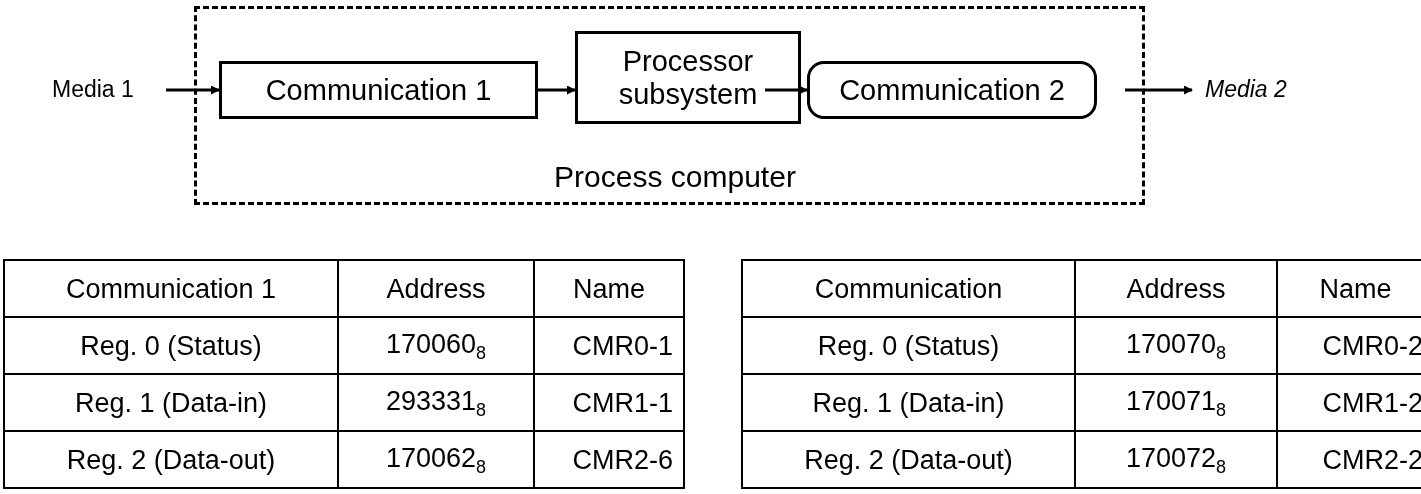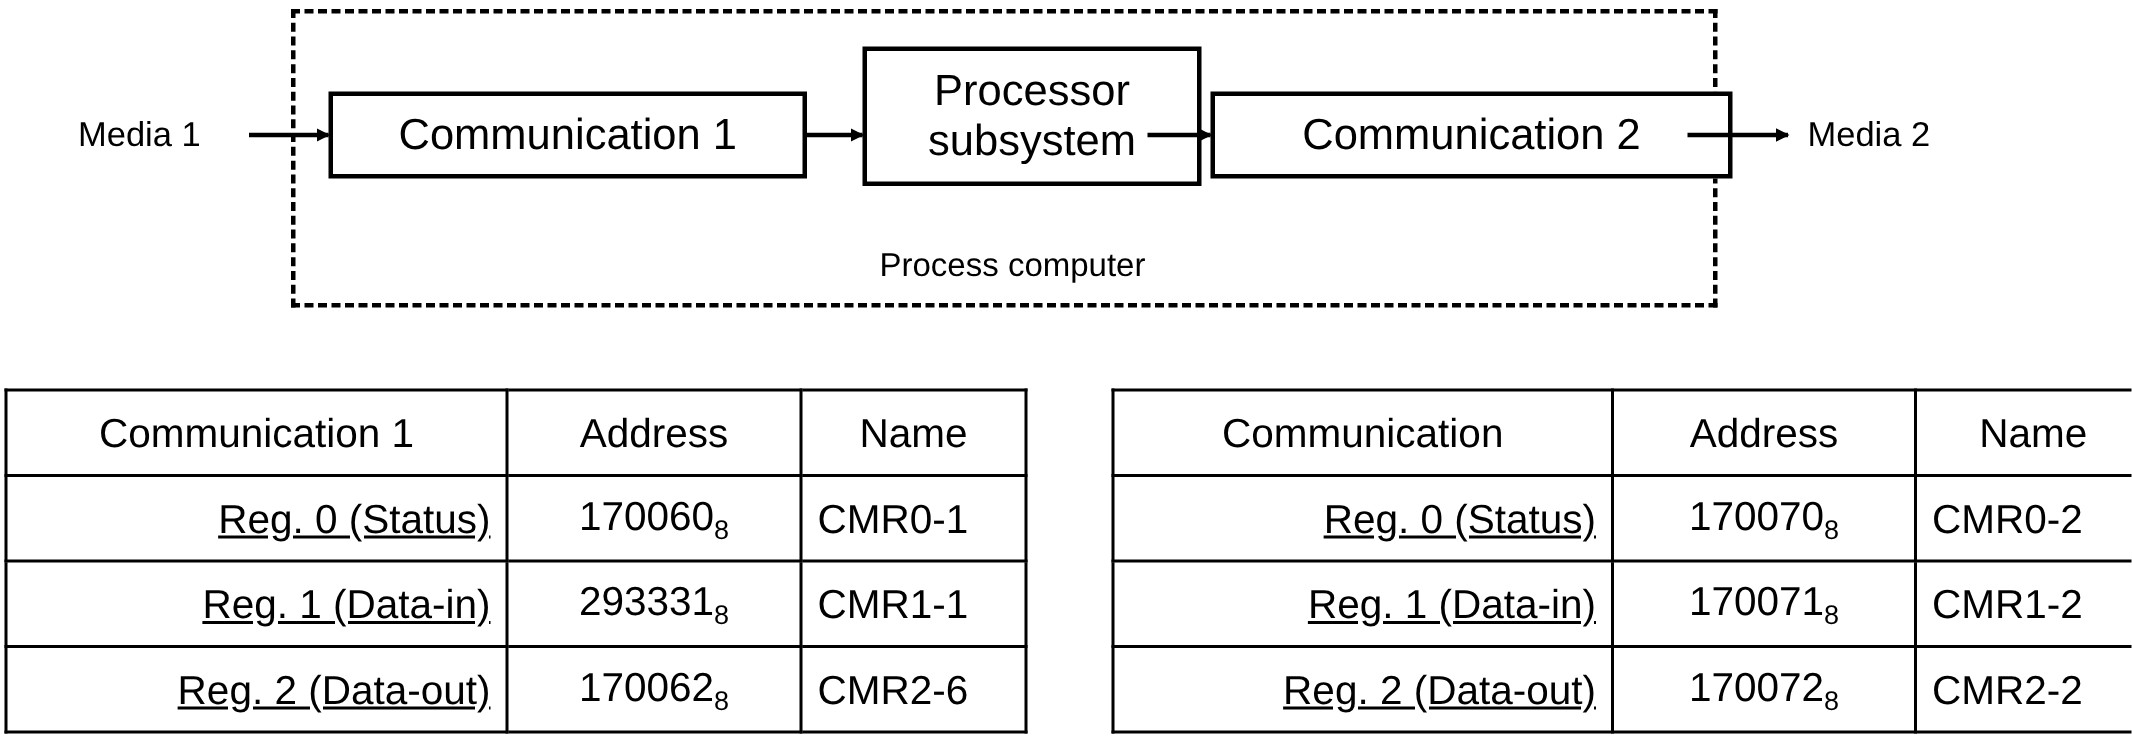--- a/index.html
+++ b/index.html
@@ -34,50 +34,50 @@
     border: 3px dashed #000000;
     box-sizing: border-box;
   }
 
   .proc-label {
     position: absolute;
     left: 550px;
     top: 160px;
     width: 250px;
     text-align: center;
-    font-size: 22px;
+    font-size: 30px;
     line-height: 34px;
     white-space: nowrap;
   }
 
   .solid-box {
     position: absolute;
     border: 3px solid #000000;
     box-sizing: border-box;
     background: #ffffff;
     display: flex;
     align-items: center;
     justify-content: center;
     text-align: center;
     font-size: 29px;
     line-height: 33px;
   }
 
   #box-comm1 { left: 219px; top: 61px; width: 319px; height: 58px; }
   #box-proc  { left: 575px; top: 31px; width: 226px; height: 93px; }
-  #box-comm2 { left: 807px; top: 61px; width: 348px; height: 58px; }
+  #box-comm2 { left: 807px; top: 61px; width: 290px; height: 58px; border-radius: 17px; }
 
   .media-label {
     position: absolute;
     font-size: 23px;
     line-height: 33px;
     white-space: nowrap;
   }
   #media1 { left: 52px; top: 73px; }
-  #media2 { left: 1205px; top: 73px; }
+  #media2 { left: 1205px; top: 73px; font-style: italic; }
 
   
   #arrows {
     position: absolute;
     left: 0; top: 0;
     width: 1421px; height: 250px;
     pointer-events: none;
   }
 
   
@@ -94,23 +94,23 @@
     border: 2.5px solid #000000;
     height: 55px;
     padding: 0 10px;
     font-size: 27px;
     font-weight: normal;
     line-height: 30px;
     white-space: nowrap;
     background: #ffffff;
   }
   .reg-table th { text-align: center; }
-  .col-desc { text-align: right; text-decoration: underline; }
+  .col-desc { text-align: center; }
   .col-addr { text-align: center; }
-  .col-name { text-align: left; }
+  .col-name { text-align: right; }
 
   #table-left  col.c1 { width: 334px; } 
   #table-left  col.c2 { width: 196px; }
   #table-left  col.c3 { width: 150px; }
   #table-right col.c1 { width: 333px; }
   #table-right col.c2 { width: 202px; }
   #table-right col.c3 { width: 157px; }
 
   .addr sub {
     font-size: 18px;

